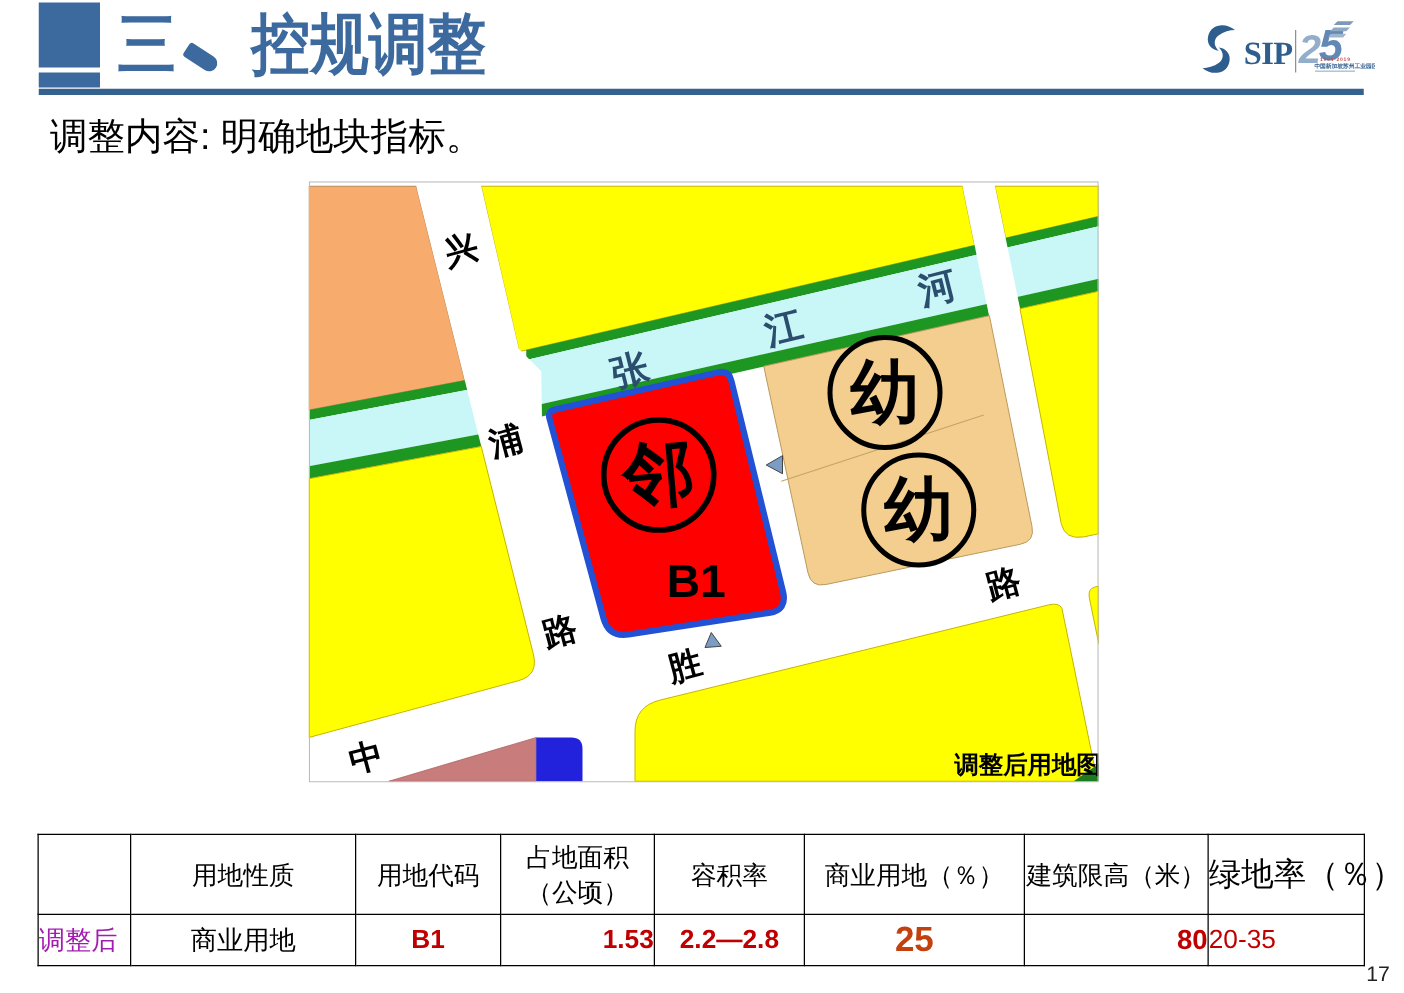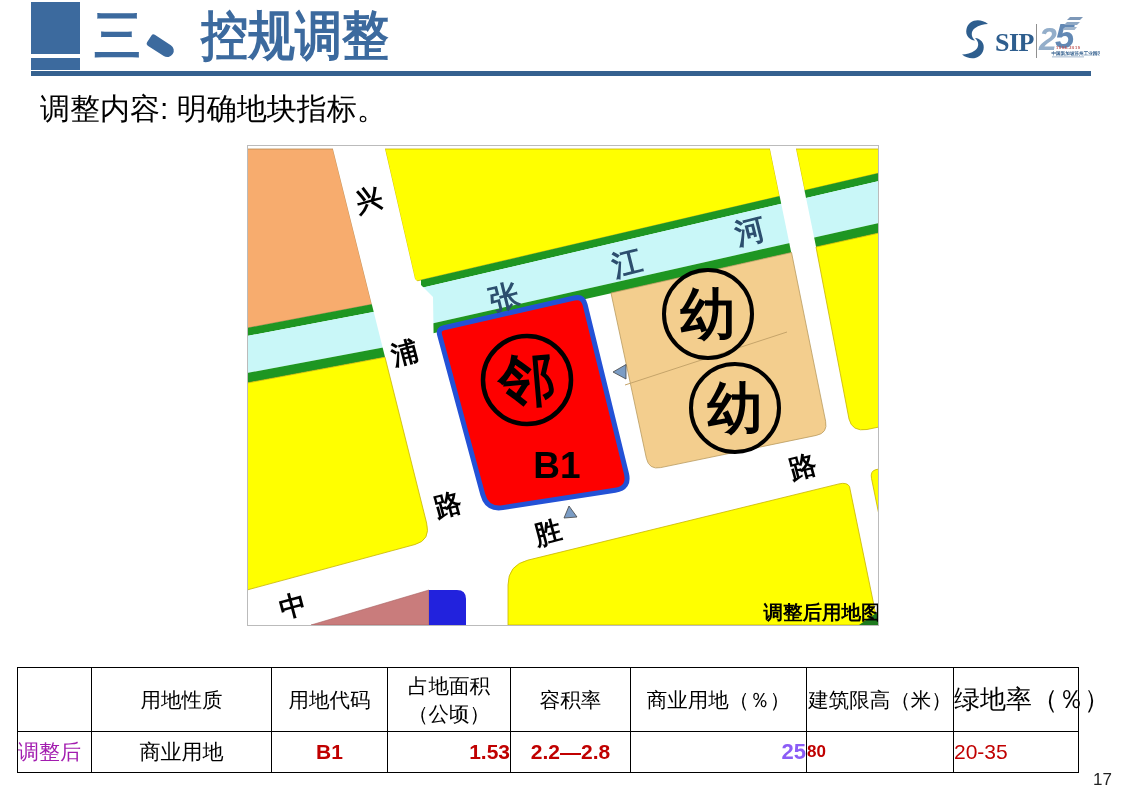--- a/index.html
+++ b/index.html
@@ -119,21 +119,21 @@
 <text x="380" y="114" font-size="30" font-weight="bold" fill="#2C4E6E" text-anchor="middle" dominant-baseline="central" transform="rotate(-14 380 114)">江</text>
 
 <text x="503" y="82" font-size="30" font-weight="bold" fill="#2C4E6E" text-anchor="middle" dominant-baseline="central" transform="rotate(-14 503 82)">河</text>
 
 <text x="575" y="463" font-size="19.5" font-weight="bold" fill="#000" text-anchor="middle" dominant-baseline="central">调整后用地图</text>
 </g>
 
 <rect x="0.5" y="0.5" width="631" height="480" fill="none" stroke="#bbb" stroke-width="1"></rect>
 </svg>
 
-<div class="abs" style="left:17px;top:667px;width:1061px;">
+<div class="abs" style="left:30px;top:667px;width:1061px;">
 <table style="border-collapse:collapse;table-layout:fixed;width:1061px;font-family:'Liberation Sans',sans-serif;">
 <colgroup>
         <col style="width:74px">
         <col style="width:180px">
         <col style="width:116px">
         <col style="width:123px">
         <col style="width:120px">
         <col style="width:176px">
         <col style="width:147px">
         <col style="width:125px">
@@ -148,21 +148,21 @@
 <td style="border:1.5px solid #000;text-align:center;vertical-align:middle;font-size:20.5px;color:#000;padding:0;white-space:nowrap;">商业用地（％）</td>
 <td style="border:1.5px solid #000;text-align:center;vertical-align:middle;font-size:20.5px;color:#000;padding:0;white-space:nowrap;">建筑限高（米）</td>
 <td style="border:1.5px solid #000;text-align:center;vertical-align:middle;font-size:26px;color:#000;padding:0;white-space:nowrap;">绿地率（％）</td>
 </tr>
 <tr style="height:41px;">
 <td style="border:1.5px solid #000;text-align:left;vertical-align:middle;font-size:21px;color:#a21caf;font-weight:normal;padding:0;">调整后</td>
 <td style="border:1.5px solid #000;text-align:center;vertical-align:middle;font-size:21px;color:#000;font-weight:normal;padding:0;">商业用地</td>
 <td style="border:1.5px solid #000;text-align:center;vertical-align:middle;font-size:21px;color:#C00000;font-weight:bold;padding:0;">B1</td>
 <td style="border:1.5px solid #000;text-align:right;vertical-align:middle;font-size:21px;color:#C00000;font-weight:bold;padding:0;">1.53</td>
 <td style="border:1.5px solid #000;text-align:center;vertical-align:middle;font-size:21px;color:#C00000;font-weight:bold;padding:0;">2.2—2.8</td>
-<td style="border:1.5px solid #000;text-align:right;vertical-align:middle;font-size:22px;color:#8b5cf6;font-weight:bold;padding:0;">25</td>
-<td style="border:1.5px solid #000;text-align:left;vertical-align:middle;font-size:17px;color:#C00000;font-weight:bold;padding:0;">80</td>
+<td style="border:1.5px solid #000;text-align:center;vertical-align:middle;font-size:28px;color:#c2410c;font-weight:bold;padding:0;">25</td>
+<td style="border:1.5px solid #000;text-align:right;vertical-align:middle;font-size:22px;color:#C00000;font-weight:bold;padding:0;">80</td>
 <td style="border:1.5px solid #000;text-align:left;vertical-align:middle;font-size:21px;color:#C00000;font-weight:normal;padding:0;">20-35</td>
 </tr>
       </tbody>
     </table>
   </div>
 
 <div class="abs" style="left:1093px;top:770px;font-size:17px;color:#222;">17</div>
 
 </body></html>

